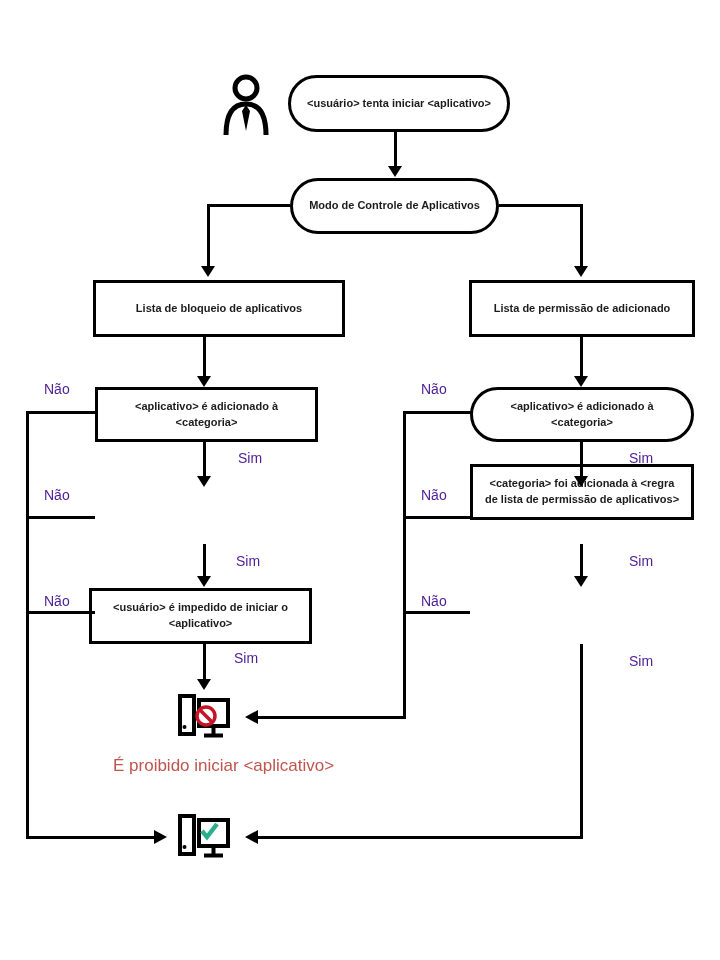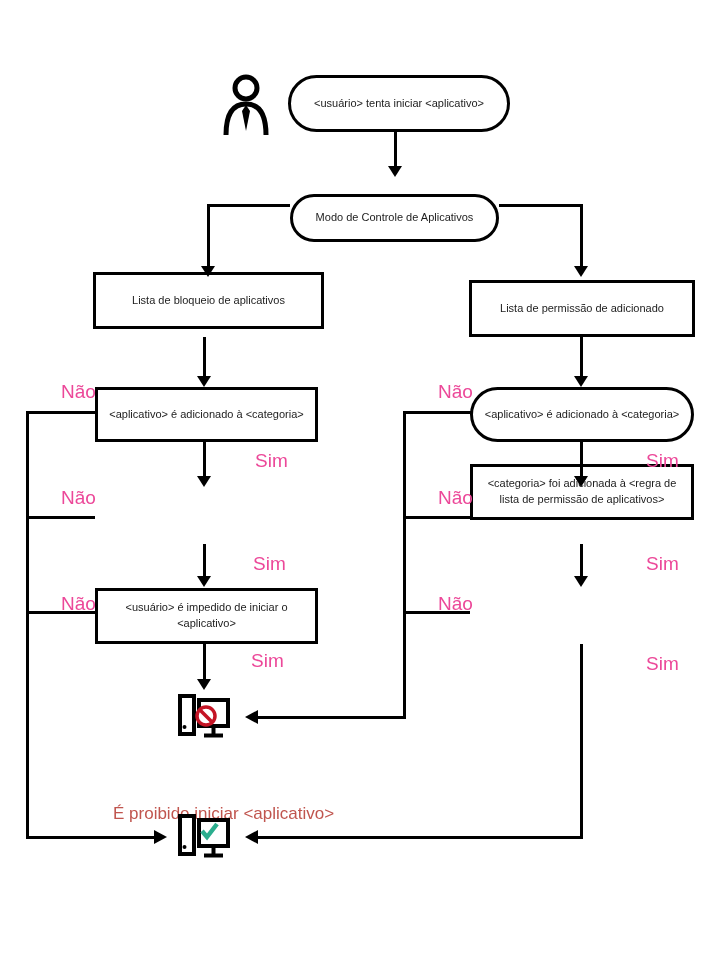--- a/index.html
+++ b/index.html
@@ -3,58 +3,58 @@
 <meta charset="utf-8">
 <style>
   html,body{margin:0;padding:0;background:#fff;}
   .canvas{
     position:relative;width:720px;height:960px;background:#fff;overflow:hidden;
     font-family:"Liberation Sans","DejaVu Sans",sans-serif;color:#1c1c1c;
   }
   .node{
     position:absolute;background:#fff;border:3px solid var(--line,#000);
     display:flex;align-items:center;justify-content:center;text-align:center;
-    font-size:11px;line-height:1.45;color:#1c1c1c;padding:2px 10px;box-sizing:border-box;
+    font-size:11px;line-height:1.45;color:#1c1c1c;padding:2px 10px;box-sizing:border-box;font-weight:bold;
   }
   .pill{border-radius:30px;}
   .hline,.vline{position:absolute;background:var(--line,#000);}
   .hline{height:3px;}
   .vline{width:3px;}
   .ah-down{position:absolute;width:0;height:0;
     border-left:7px solid transparent;border-right:7px solid transparent;
     border-top:11px solid var(--line,#000);}
   .ah-left{position:absolute;width:0;height:0;
     border-top:7px solid transparent;border-bottom:7px solid transparent;
     border-right:13px solid var(--line,#000);}
   .ah-right{position:absolute;width:0;height:0;
     border-top:7px solid transparent;border-bottom:7px solid transparent;
     border-left:13px solid var(--line,#000);}
-  .edge-label{position:absolute;font-size:19px;color:#ec4899;margin-left:17px;}
-  .outcome{position:absolute;font-size:17px;white-space:nowrap;margin-top:48px;}
+  .edge-label{position:absolute;font-size:14px;color:#4c1d95;}
+  .outcome{position:absolute;font-size:17px;white-space:nowrap;}
   .outcome.denied{color:var(--denied,#c0504d);}
   .outcome.started{color:var(--started,#156f60);}
   .icon{position:absolute;}
 </style>
 </head>
 <body>
 
 <div class="canvas">
 
   <svg class="icon" style="left:221px;top:73px" width="50" height="64" viewBox="0 0 50 64">
     <circle cx="25" cy="15" r="11" fill="none" stroke="var(--line,#000)" stroke-width="5"></circle>
     <path d="M5 62 C5 40 13 31 25 31 C37 31 45 40 45 62" fill="none" stroke="var(--line,#000)" stroke-width="5"></path>
     <polygon points="25,32 21,38 25,58 29,38" fill="var(--line,#000)"></polygon>
   </svg>
 
   <div class="node pill" style="left:288px;top:75px;width:222px;height:57px">&lt;usuário&gt; tenta iniciar &lt;aplicativo&gt;</div>
-  <div class="node pill" style="left:290px;top:194px;width:209px;height:48px">Modo de Controle de Aplicativos</div>
-  <div class="node" style="left:93px;top:272px;width:231px;height:57px">Lista de bloqueio de aplicativos</div>
+  <div class="node pill" style="left:290px;top:178px;width:209px;height:56px">Modo de Controle de Aplicativos</div>
+  <div class="node" style="left:93px;top:280px;width:252px;height:57px">Lista de bloqueio de aplicativos</div>
   <div class="node" style="left:469px;top:280px;width:226px;height:57px">Lista de permissão de adicionado</div>
   <div class="node" style="left:95px;top:387px;width:223px;height:55px">&lt;aplicativo&gt; é adicionado à &lt;categoria&gt;</div>
-  <div class="node" style="left:95px;top:588px;width:223px;height:56px">&lt;usuário&gt; é impedido  de iniciar o &lt;aplicativo&gt;</div>
+  <div class="node" style="left:89px;top:588px;width:223px;height:56px">&lt;usuário&gt; é impedido  de iniciar o &lt;aplicativo&gt;</div>
   <div class="node pill" style="left:470px;top:387px;width:224px;height:55px">&lt;aplicativo&gt; é adicionado à &lt;categoria&gt;</div>
   <div class="node" style="left:470px;top:464px;width:224px;height:56px">&lt;categoria&gt; foi adicionada à &lt;regra de lista de permissão de aplicativos&gt;</div>
 
   <div class="vline" style="left:394px;top:131px;height:36px"></div>
   <div class="ah-down" style="left:388px;top:166px"></div>
 
   <div class="hline" style="left:207px;top:204px;width:83px"></div>
   <div class="vline" style="left:207px;top:204px;height:63px"></div>
   <div class="ah-down" style="left:201px;top:266px"></div>
 

